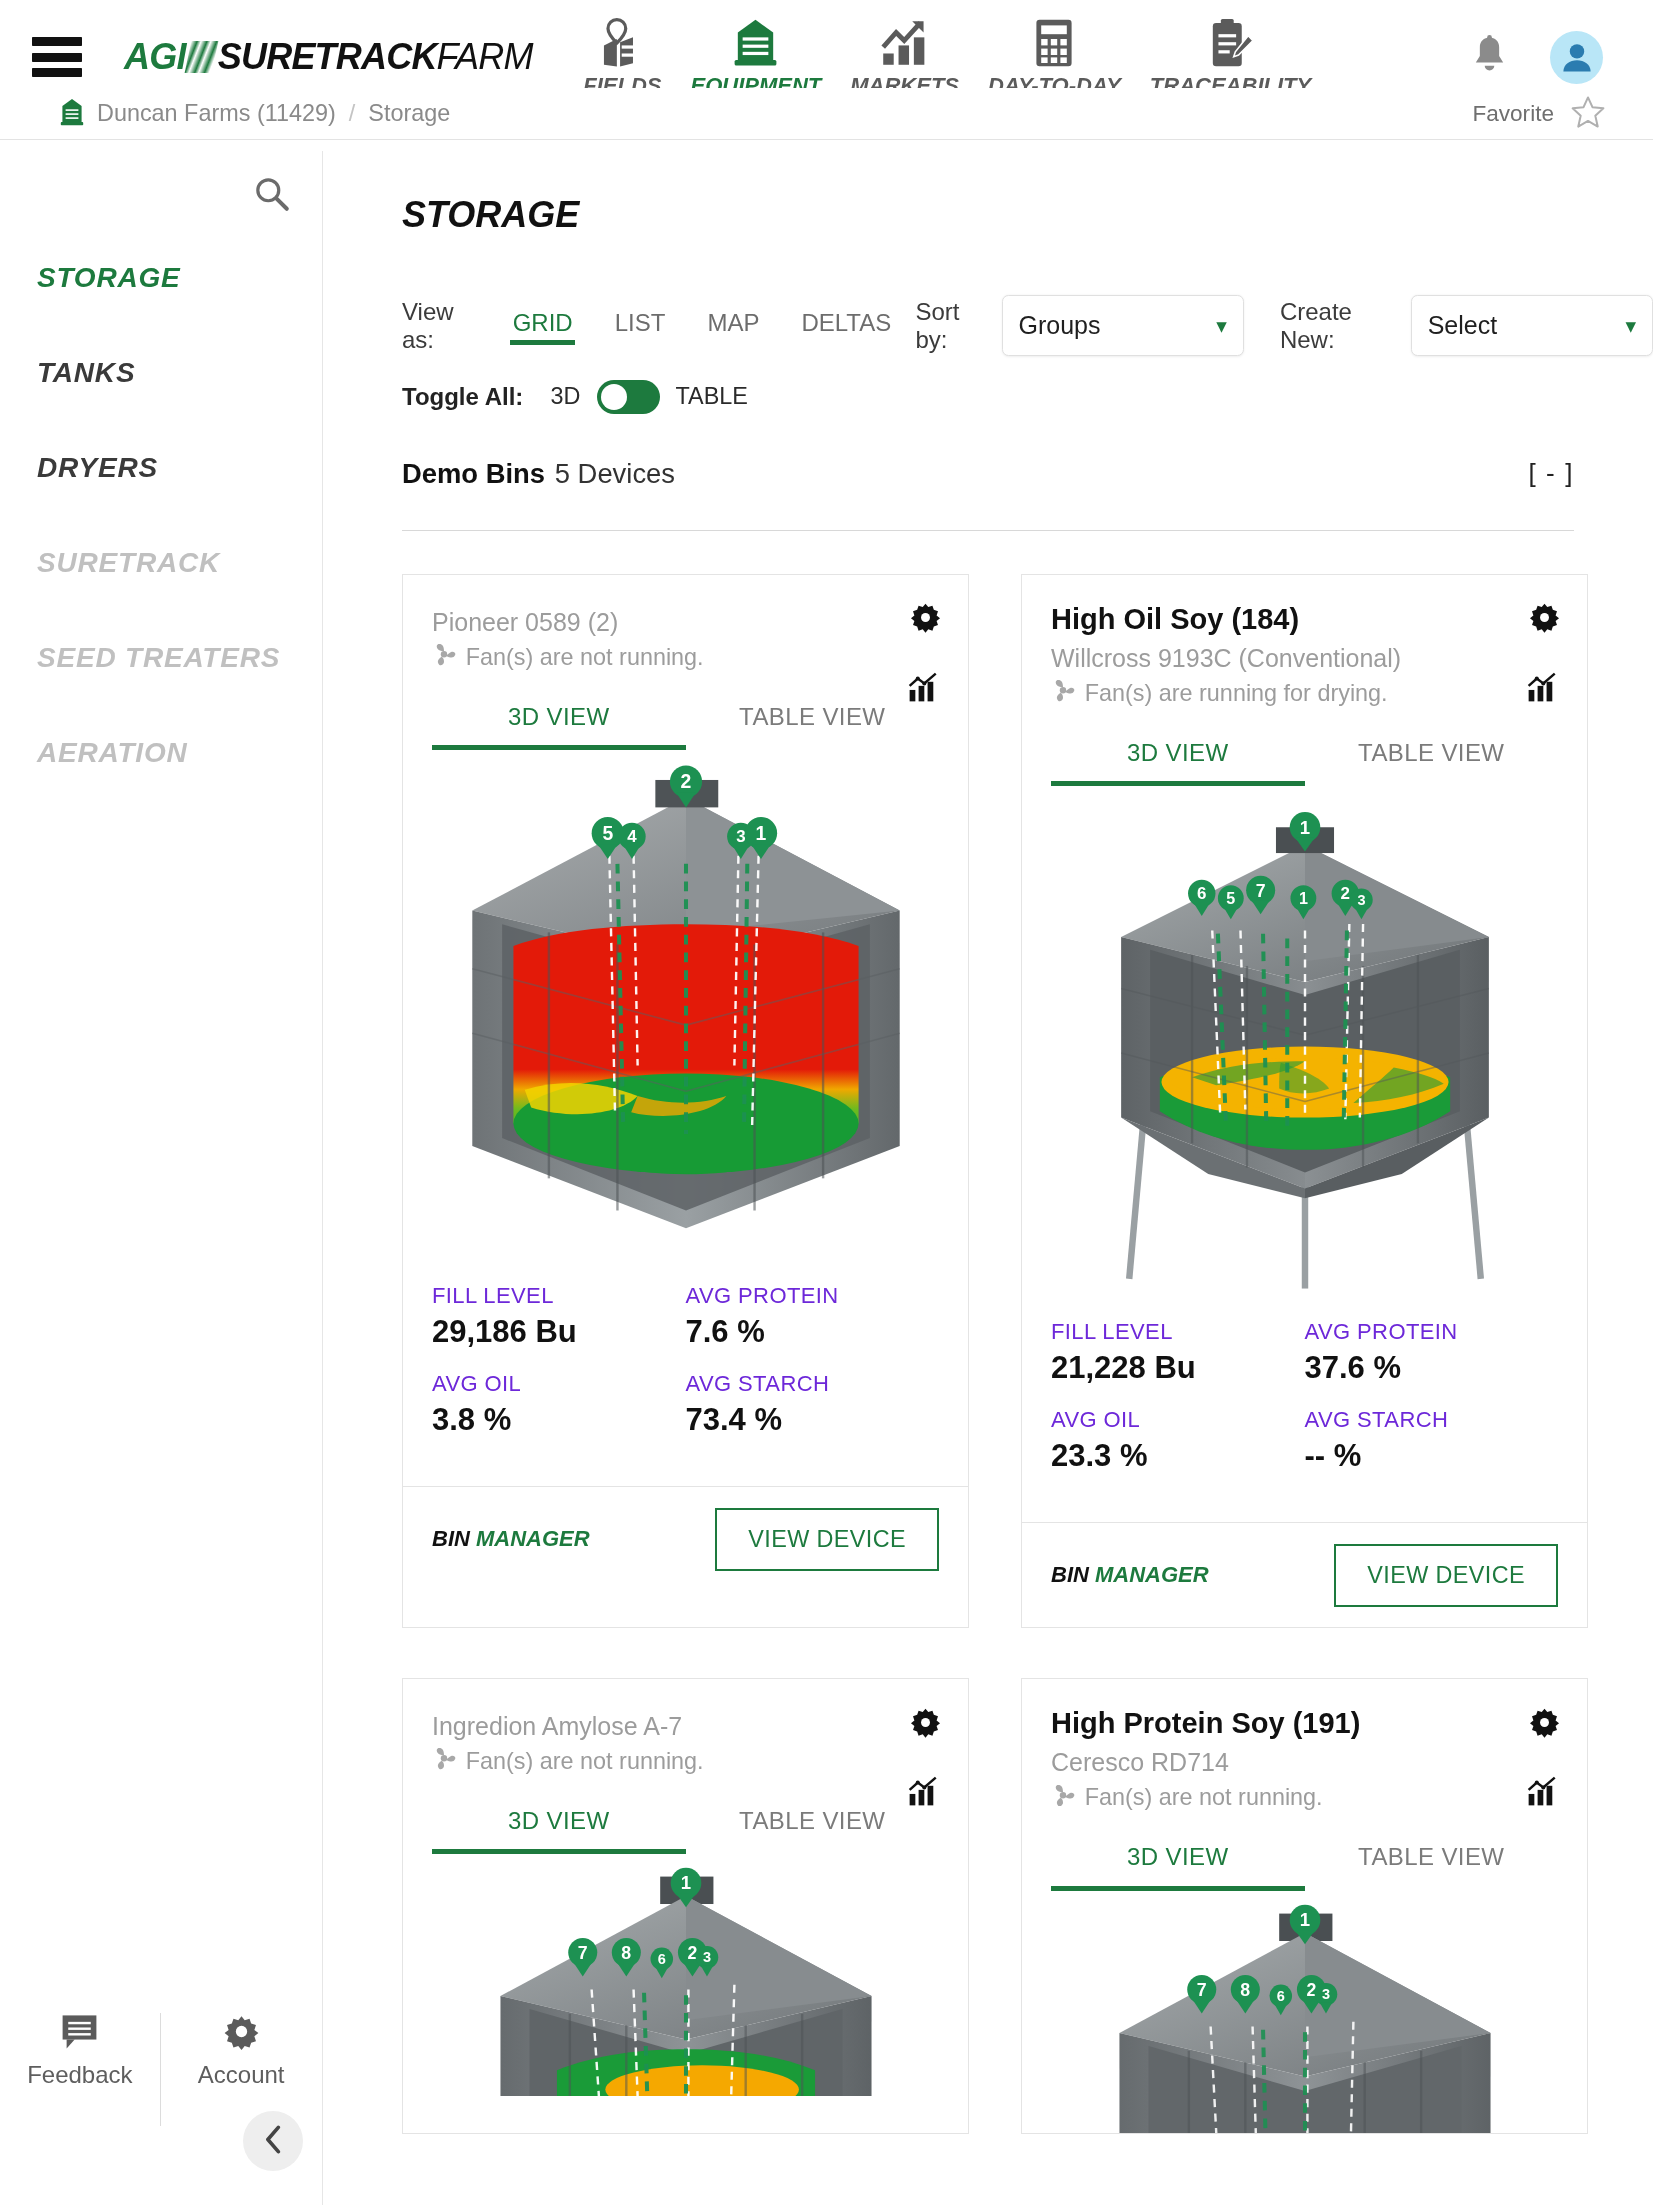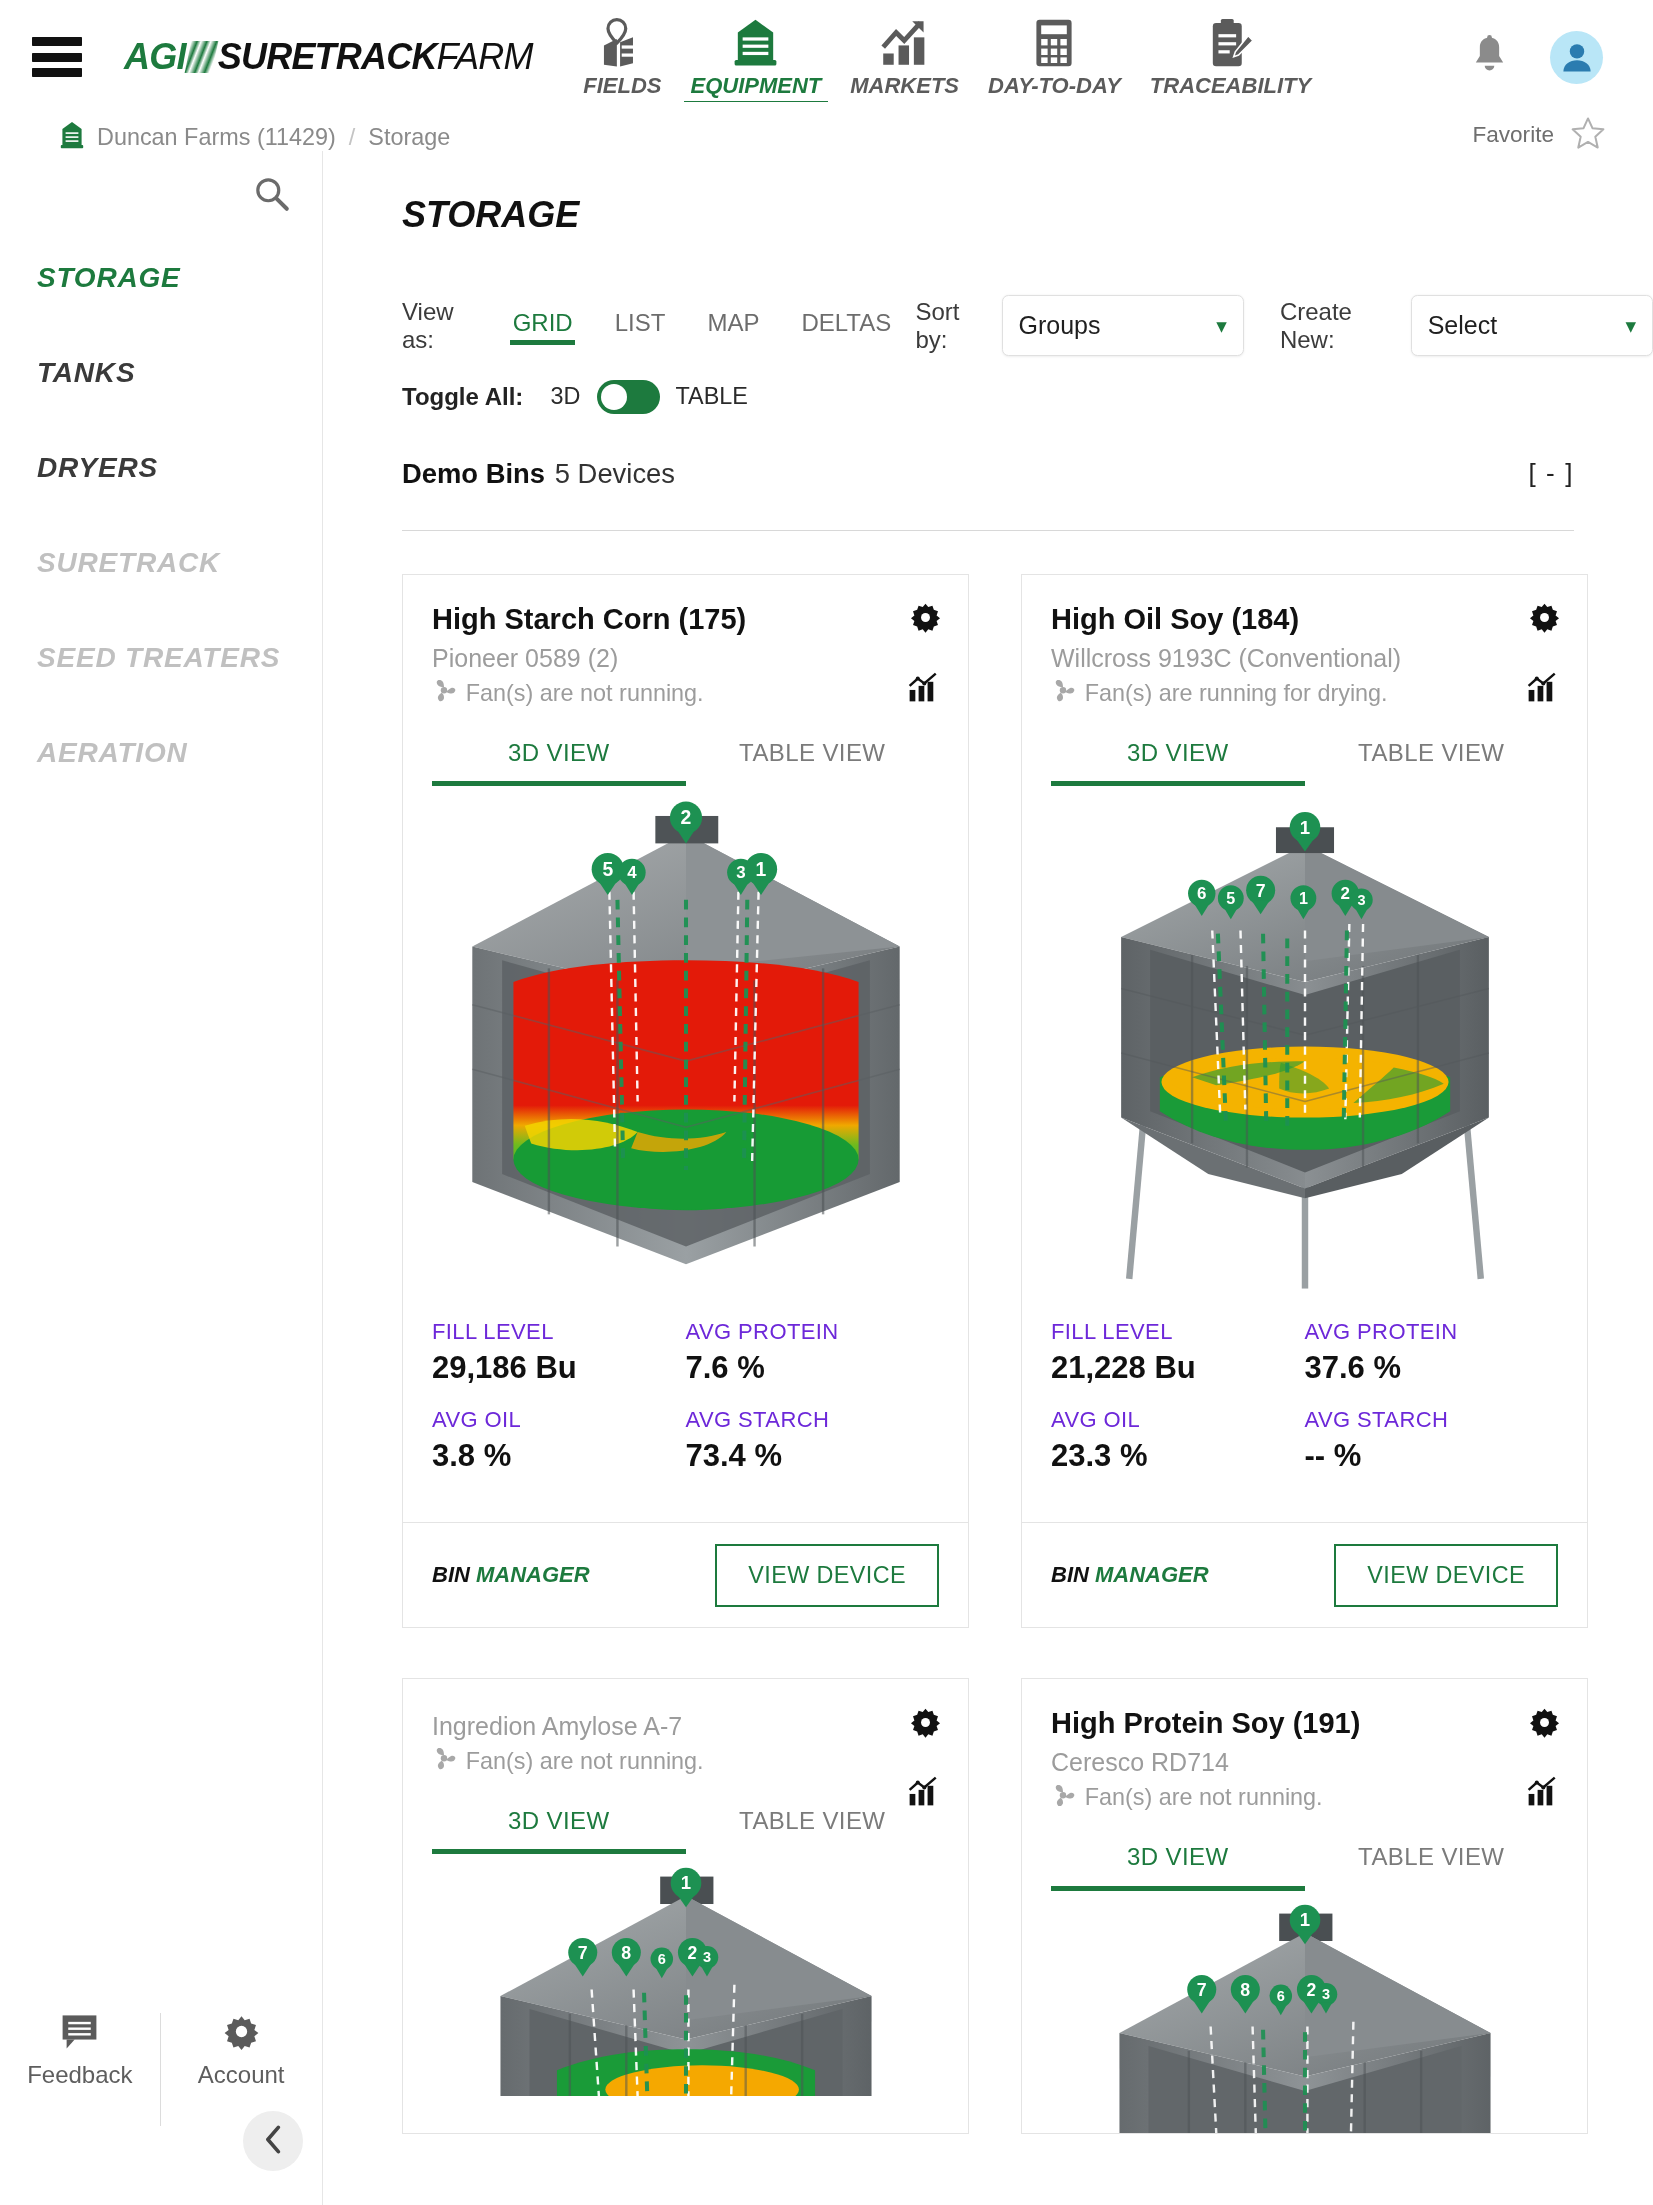--- a/index.html
+++ b/index.html
@@ -60,23 +60,23 @@
   }
 
   .topright { margin-left: auto; display: flex; align-items: center; gap: 42px; margin-right: 50px; }
   .avatar-circle {
     width: 53px; height: 53px; border-radius: 50%; background: #b9e6f7;
     display: flex; align-items: center; justify-content: center; cursor: pointer;
   }
 
   
   .crumbbar {
-    position: absolute; left: 0; top: 102px; width: 1653px; height: 52px;
+    position: absolute; left: 0; top: 88px; width: 1653px; height: 52px;
     background: #fff; border-bottom: 1.6px solid #e3e3e3;
-    display: flex; align-items: flex-end;
+    display: flex; align-items: center;
   }
   .crumb-left { display: flex; align-items: center; margin-left: 60px; gap: 13px; }
   .crumb-txt { font-size: 23.4px; color: #8a8a8a; }
   .crumb-sep { font-size: 23.4px; color: #c4c4c4; }
   .crumb-right { margin-left: auto; margin-right: 47px; display: flex; align-items: center; gap: 16px; cursor: pointer; }
   .fav-txt { font-size: 22.6px; color: #6f6f6f; }
 
   
   .sidebar {
     position: absolute; left: 0; top: 151px; width: 323px; height: 2054px;
@@ -443,21 +443,20 @@
   <div class="groupbar">
     <span class="grp-name">Demo Bins</span>
     <span class="grp-count">5 Devices</span>
     <span class="grp-toggle">[ - ]</span>
   </div>
 
   <div class="cardgrid">
 
     <div class="card">
       <div class="card-head">
-        <div class="card-title">High Starch Corn (175)</div>
         <div class="card-sub">Pioneer 0589 (2)</div>
         <div class="card-fan">
           <span>
             <svg width="24" height="22.6" viewBox="0 0 30 28">
                 <circle cx="15" cy="14" r="4" fill="#a8a8a8"></circle>
                 <path d="M15 10c0-6-2-9-6-9-3 0-4 3-2 6 1 2 4 3 8 3z" fill="#a8a8a8"></path>
                 <path d="M18 16c5 3 9 3 11-1 1-3-2-5-5-4-2 1-5 3-6 5z" fill="#a8a8a8"></path>
                 <path d="M12 17c-5 3-6 7-3 10 2 2 5 0 6-3 0-2 0-5-3-7z" fill="#a8a8a8"></path>
               </svg>
           </span>

